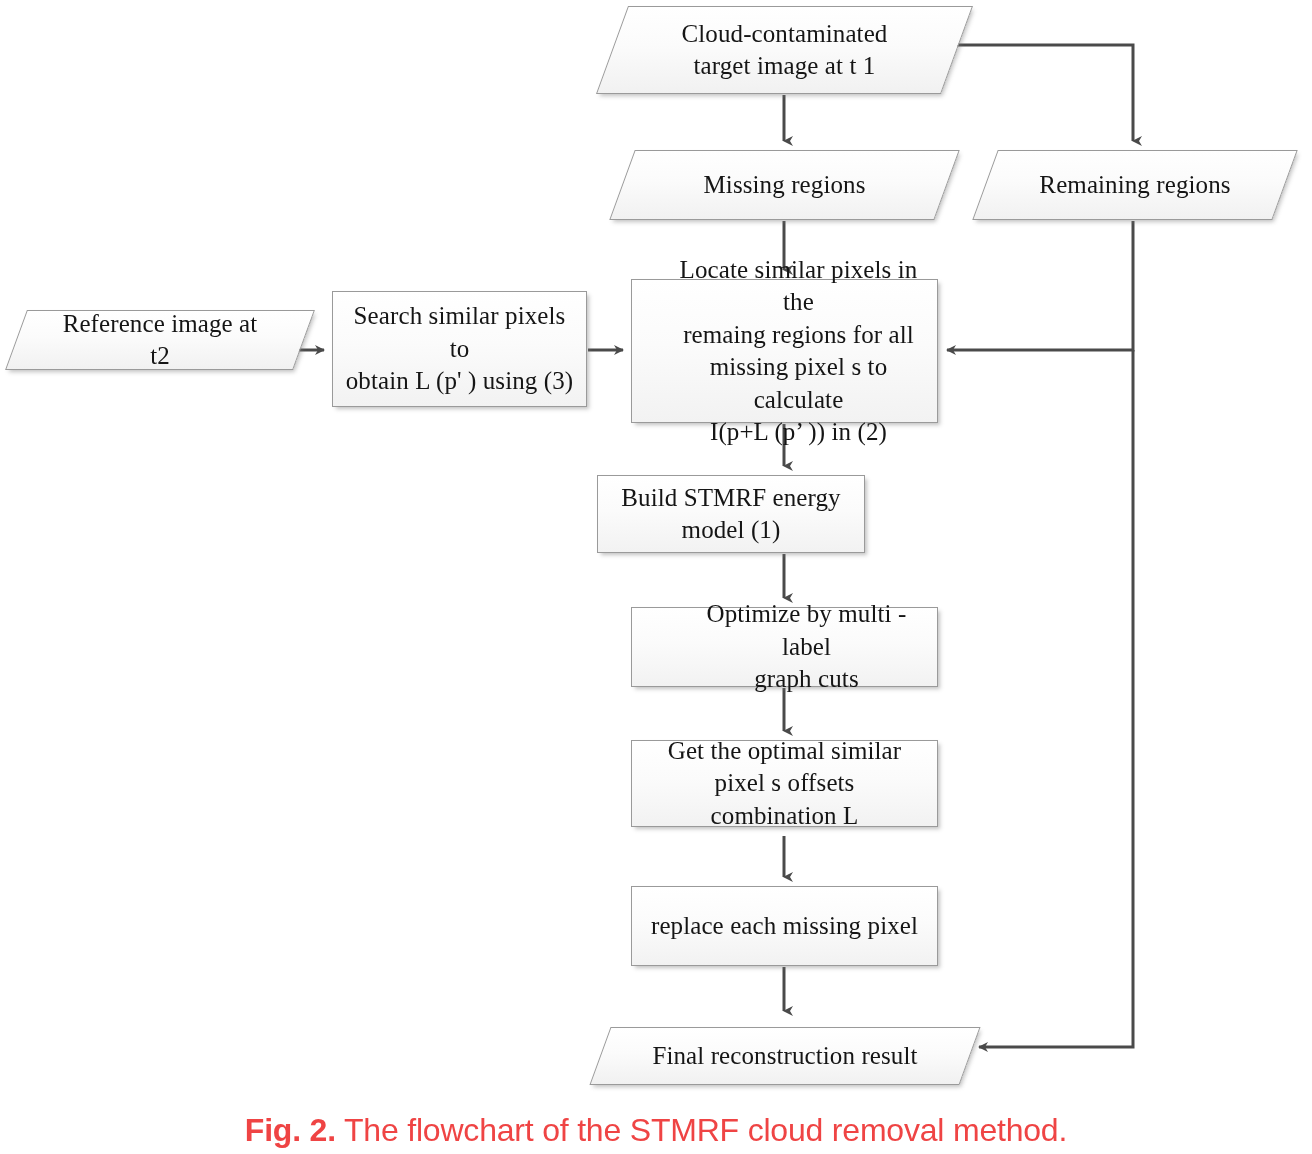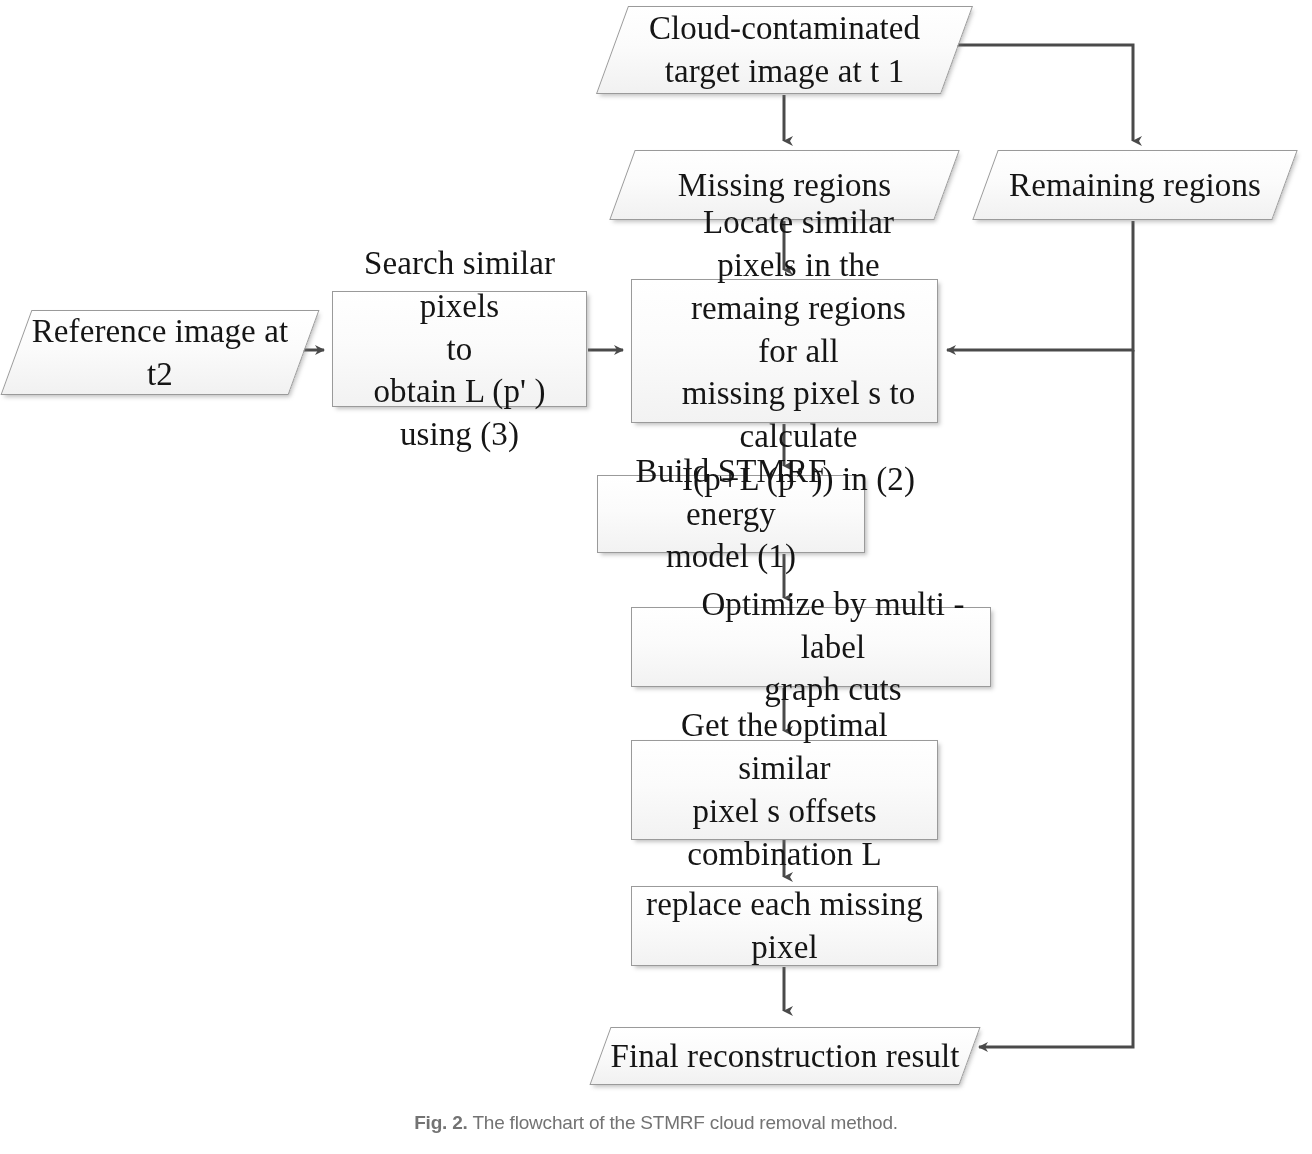--- a/index.html
+++ b/index.html
@@ -28,21 +28,21 @@
   }
   .node {
     position: absolute;
     box-sizing: border-box;
     display: flex;
     align-items: center;
     justify-content: center;
     text-align: center;
     color: #151515;
     line-height: 1.30;
-    font-size: 33px;
+    font-size: 25px;
     letter-spacing: 0.1px;
   }
   .node .inner {
     position: relative;
     z-index: 2;
     padding: 0 10px;
     width: 100%;
   }
   
   .rect {
@@ -63,22 +63,22 @@
     border: 1.2px solid #9a9a9a;
     background: linear-gradient(180deg, #ffffff 0%, #fbfbfb 45%, #f1f1f1 100%);
     box-shadow: 3px 3px 4px -1px rgba(120,120,120,0.45);
     z-index: 1;
   }
   .caption {
     position: absolute;
     width: 100%;
     text-align: center;
     font-family: "Liberation Sans", "DejaVu Sans", sans-serif;
-    font-size: 19px;
-    color: #737373;
+    font-size: 32px;
+    color: #ef4444;
     letter-spacing: -0.2px;
   }
   .caption b {
     font-weight: 700;
   }
 </style>
 </head>
 <body>
 
 <div id="figure">
@@ -138,21 +138,21 @@
     </div>
   </div>
 
   <div class="node para" style="left:985px; top:150px; width:300px; height:70px;">
     <div class="skew"></div>
     <div class="inner">
       <div>Remaining regions</div>
     </div>
   </div>
 
-  <div class="node para" style="left:16px; top:310px; width:288px; height:85px;">
+  <div class="node para" style="left:16px; top:310px; width:288px; height:60px;">
     <div class="skew"></div>
     <div class="inner">
       <div>Reference image at</div>
       <div>t2</div>
     </div>
   </div>
 
   <div class="node rect" style="left:332px; top:291px; width:255px; height:116px;">
     <div class="inner">
       <div>Search similar pixels</div>
@@ -170,28 +170,28 @@
     </div>
   </div>
 
   <div class="node rect" style="left:597px; top:475px; width:268px; height:78px;">
     <div class="inner">
       <div>Build STMRF energy</div>
       <div>model (1)</div>
     </div>
   </div>
 
-  <div class="node rect" style="left:631px; top:607px; width:360px; height:80px;padding-left:44px;">
+  <div class="node rect" style="left:631px; top:607px; width:307px; height:80px;padding-left:44px;">
     <div class="inner">
       <div>Optimize by multi -label</div>
       <div>graph cuts</div>
     </div>
   </div>
 
-  <div class="node rect" style="left:631px; top:740px; width:307px; height:100px;">
+  <div class="node rect" style="left:631px; top:740px; width:307px; height:87px;">
     <div class="inner">
       <div>Get the optimal similar</div>
       <div>pixel s offsets</div>
       <div>combination  L</div>
     </div>
   </div>
 
   <div class="node rect" style="left:631px; top:886px; width:307px; height:80px;">
     <div class="inner">
       <div>replace each missing pixel</div>

